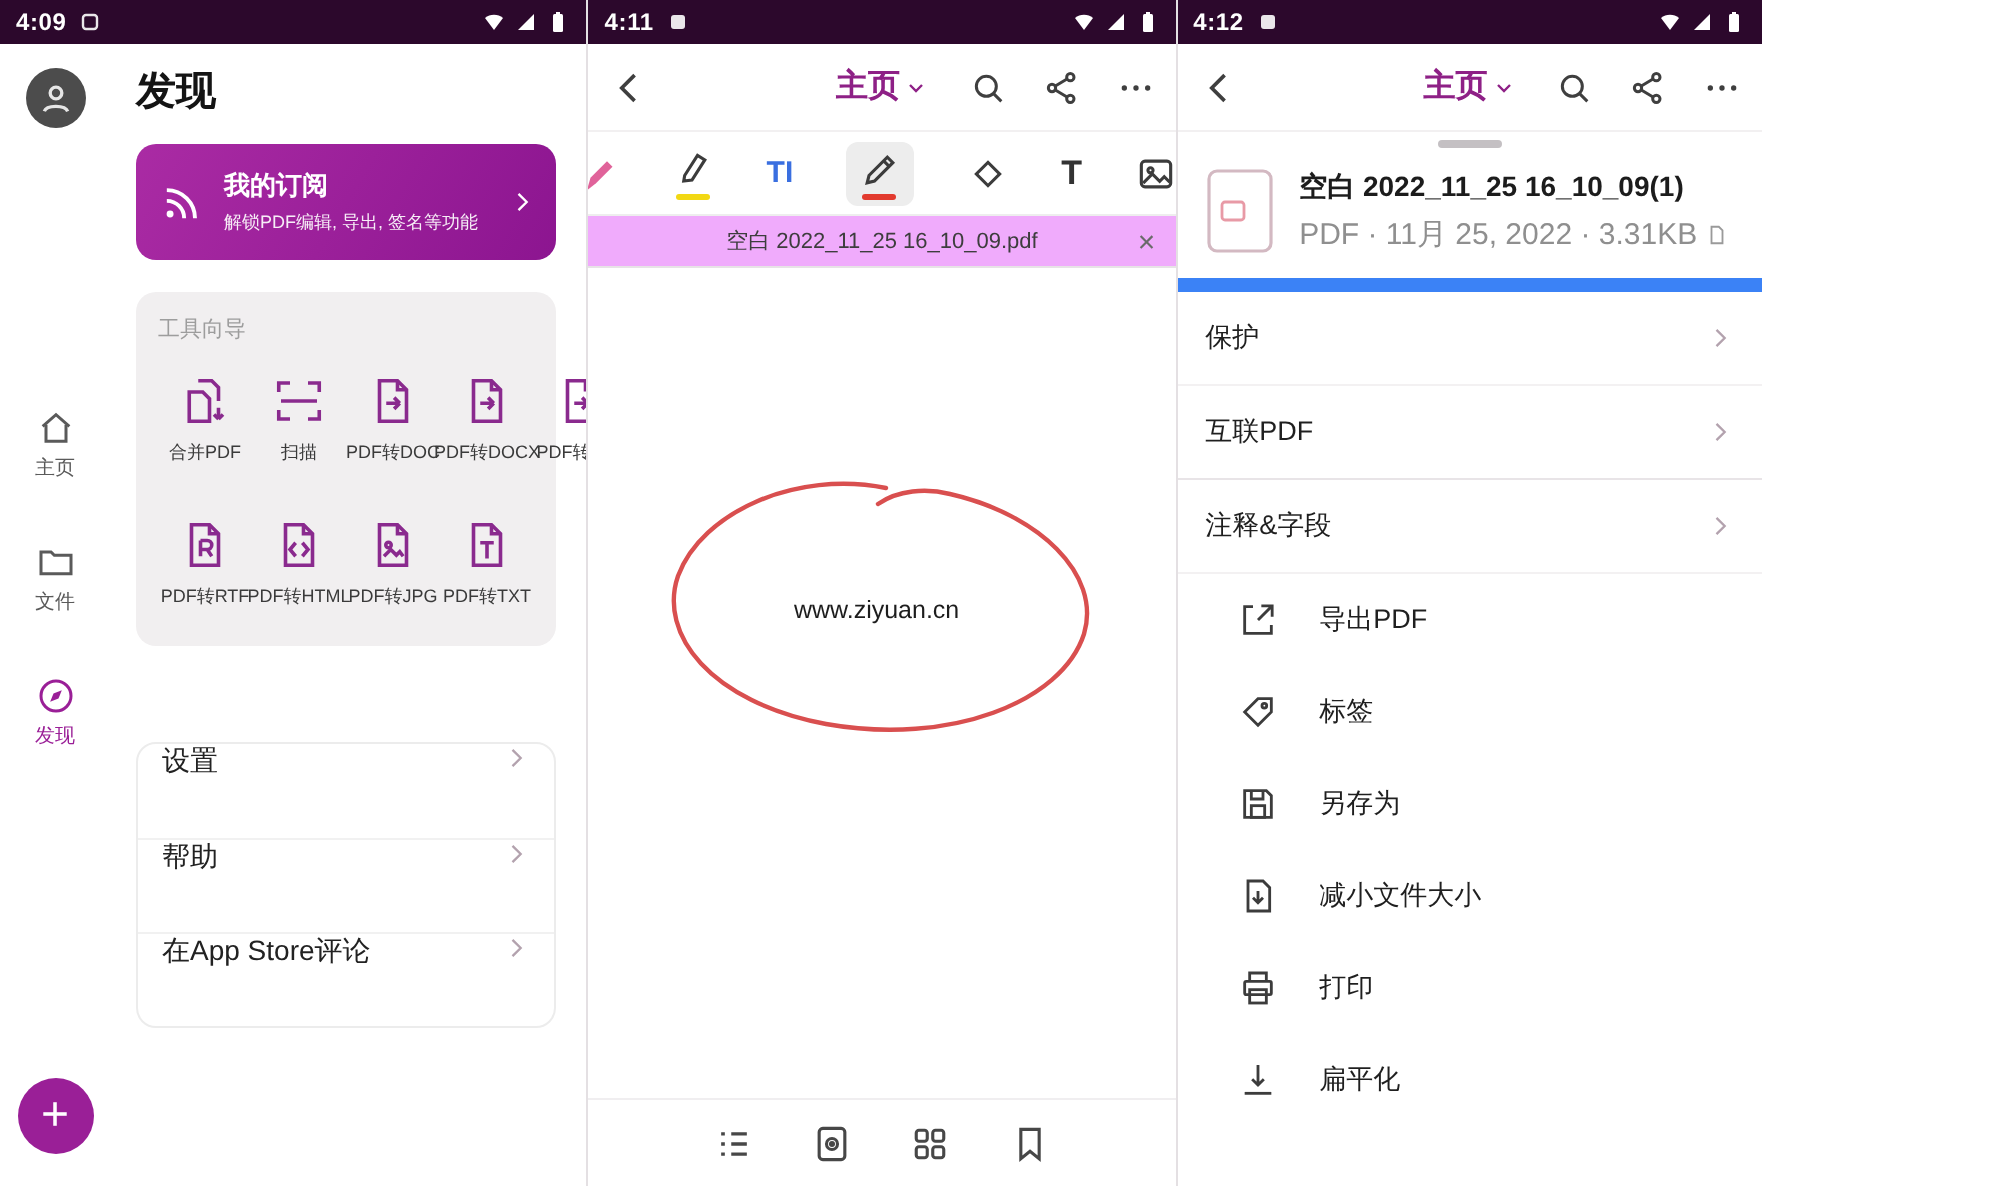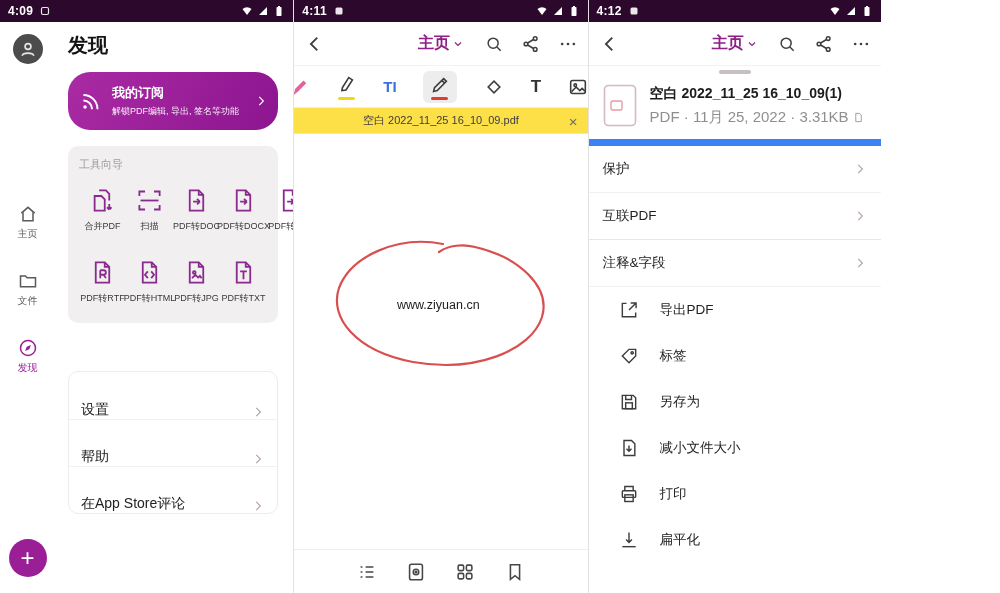--- a/index.html
+++ b/index.html
@@ -23,36 +23,36 @@
   .rail{width:55px;flex:0 0 auto;display:flex;flex-direction:column;align-items:center;padding-top:12px}
   .avatar{width:30px;height:30px;border-radius:50%;background:#4c4c4c;display:flex;align-items:center;justify-content:center;border:none;cursor:pointer}
   .avatar svg{width:20px;height:20px;color:#e6e6e6}
   .rail-items{margin-top:140px;display:flex;flex-direction:column;gap:30px}
   .rail-item{display:flex;flex-direction:column;align-items:center;gap:3px;color:#5a5a5a;font-size:10px;cursor:pointer}
   .rail-item svg{width:20px;height:20px}
   .rail-item.active{color:#9a1f97}
   .fab{margin-top:auto;margin-bottom:16px;width:38px;height:38px;border-radius:50%;background:#9a1f97;color:#fff;border:none;font-size:24px;line-height:1;display:flex;align-items:center;justify-content:center;cursor:pointer;font-weight:400}
   .p1-main{flex:1;padding:0 15px 0 13px;min-width:0}
   .page-title{font-size:20px;font-weight:bold;color:#141414;margin-top:10px}
-  .sub-card{margin-top:13px;height:58px;border-radius:22px;background:linear-gradient(120deg,#aa2ba4,#8c1590);display:flex;align-items:center;padding:0 10px;cursor:pointer}
+  .sub-card{margin-top:13px;height:58px;border-radius:10px;background:linear-gradient(120deg,#aa2ba4,#8c1590);display:flex;align-items:center;padding:0 10px;cursor:pointer}
   .sub-card svg.rss{width:26px;height:26px;color:#fff;flex:0 0 auto;margin-right:8px}
   .sub-text{flex:1;min-width:0;color:#fff}
   .sub-title{font-size:13px;font-weight:bold}
   .sub-sub{font-size:9px;opacity:.92;margin-top:3px;line-height:1.35;max-width:150px}
   .chev{width:14px;height:14px;color:#b3a2ae;flex:0 0 auto}
   .chev.white{color:#fff}
   .tools-card{margin-top:16px;background:#f1eff0;border-radius:10px;padding:11px 8px 18px 11px}
   .tools-label{font-size:11px;color:#9d9d9d}
   .tools-row{display:flex;margin-top:15px}
   .tools-row.second{margin-top:26px}
   .tool{width:47px;display:flex;flex-direction:column;align-items:center;gap:6px;cursor:pointer;flex:0 0 auto}
   .tool svg{width:27px;height:27px;color:#8a2a8e}
   .tool span{font-size:9px;color:#3a3a3a;white-space:nowrap}
   .menu-card{margin-top:48px;border:1px solid #ececec;border-radius:10px;overflow:hidden}
-  .menu-row{height:47px;display:flex;align-items:flex-end;padding:0 12px;cursor:pointer}
+  .menu-row{height:47px;display:flex;align-items:flex-start;padding:0 12px;cursor:pointer}
   .menu-row + .menu-row{border-top:1px solid #f1f1f1}
   .menu-row span{flex:1;font-size:14px;color:#222}
 
   
   .navbar{height:44px;background:#fff;display:flex;align-items:center;padding:0 10px;position:relative;border-bottom:1px solid #f2f0f1;flex:0 0 auto}
   .nav-back{width:22px;height:22px;color:#3f3f3f;cursor:pointer;flex:0 0 auto}
   .nav-title{position:absolute;left:50%;transform:translateX(-50%);color:#8e2086;font-size:16px;font-weight:bold;display:flex;align-items:center;gap:2px;cursor:pointer}
   .nav-title svg{width:12px;height:12px}
   .nav-right{margin-left:auto;display:flex;align-items:center;gap:17px}
   .nav-right svg{width:20px;height:20px;color:#3f3f3f;cursor:pointer}
@@ -62,21 +62,21 @@
   .tb{display:flex;flex-direction:column;align-items:center;justify-content:center;cursor:pointer;flex:0 0 auto}
   .tb svg{width:22px;height:22px;color:#3c3c3c}
   .tb .bar{width:17px;height:3px;border-radius:2px;margin-top:1px}
   .tb.marker{margin-left:-9px}
   .tb.marker svg{color:#e0639a}
   .tb.ti{color:#3a6fe0;font-weight:bold;font-size:15px}
   .tb.sel{background:#ededed;border-radius:6px;width:34px;height:32px}
   .tb.t-tool{font-size:17px;color:#333;font-weight:bold}
   .red-dot{width:18px;height:18px;border-radius:50%;background:#cc1212;margin-left:12px;cursor:pointer;flex:0 0 auto}
   .tb.undo{margin-left:2px;margin-right:-8px}
-  .tabbar{height:26px;background:#fde047;display:flex;align-items:center;justify-content:center;position:relative;font-size:11px;color:#3d3d3d;border-bottom:1px solid #e7e3e6;flex:0 0 auto}
+  .tabbar{height:26px;background:#f0abfc;display:flex;align-items:center;justify-content:center;position:relative;font-size:11px;color:#3d3d3d;border-bottom:1px solid #e7e3e6;flex:0 0 auto}
   .tab-close{position:absolute;right:10px;top:0;height:26px;display:flex;align-items:center;color:#6a6a6a;font-size:15px;cursor:pointer}
   .canvas{flex:1;position:relative;background:#fff;min-height:0}
   .loop-wrap{position:absolute;left:29px;top:96px;width:230px;height:145px}
   .loop-wrap svg{position:absolute;inset:0;width:100%;height:100%}
   .loop-text{position:absolute;left:50%;top:52%;transform:translate(-50%,-50%);font-size:12.5px;color:#1d1d1d;white-space:nowrap}
   .bottombar{height:44px;border-top:1px solid #f0eef0;display:flex;align-items:center;justify-content:space-between;padding:0 62px;flex:0 0 auto}
   .bottombar svg{width:22px;height:22px;color:#474747;cursor:pointer}
 
   
   .sheet-handle{width:32px;height:4px;border-radius:2px;background:#c4c0c3;margin:4px auto 2px}

